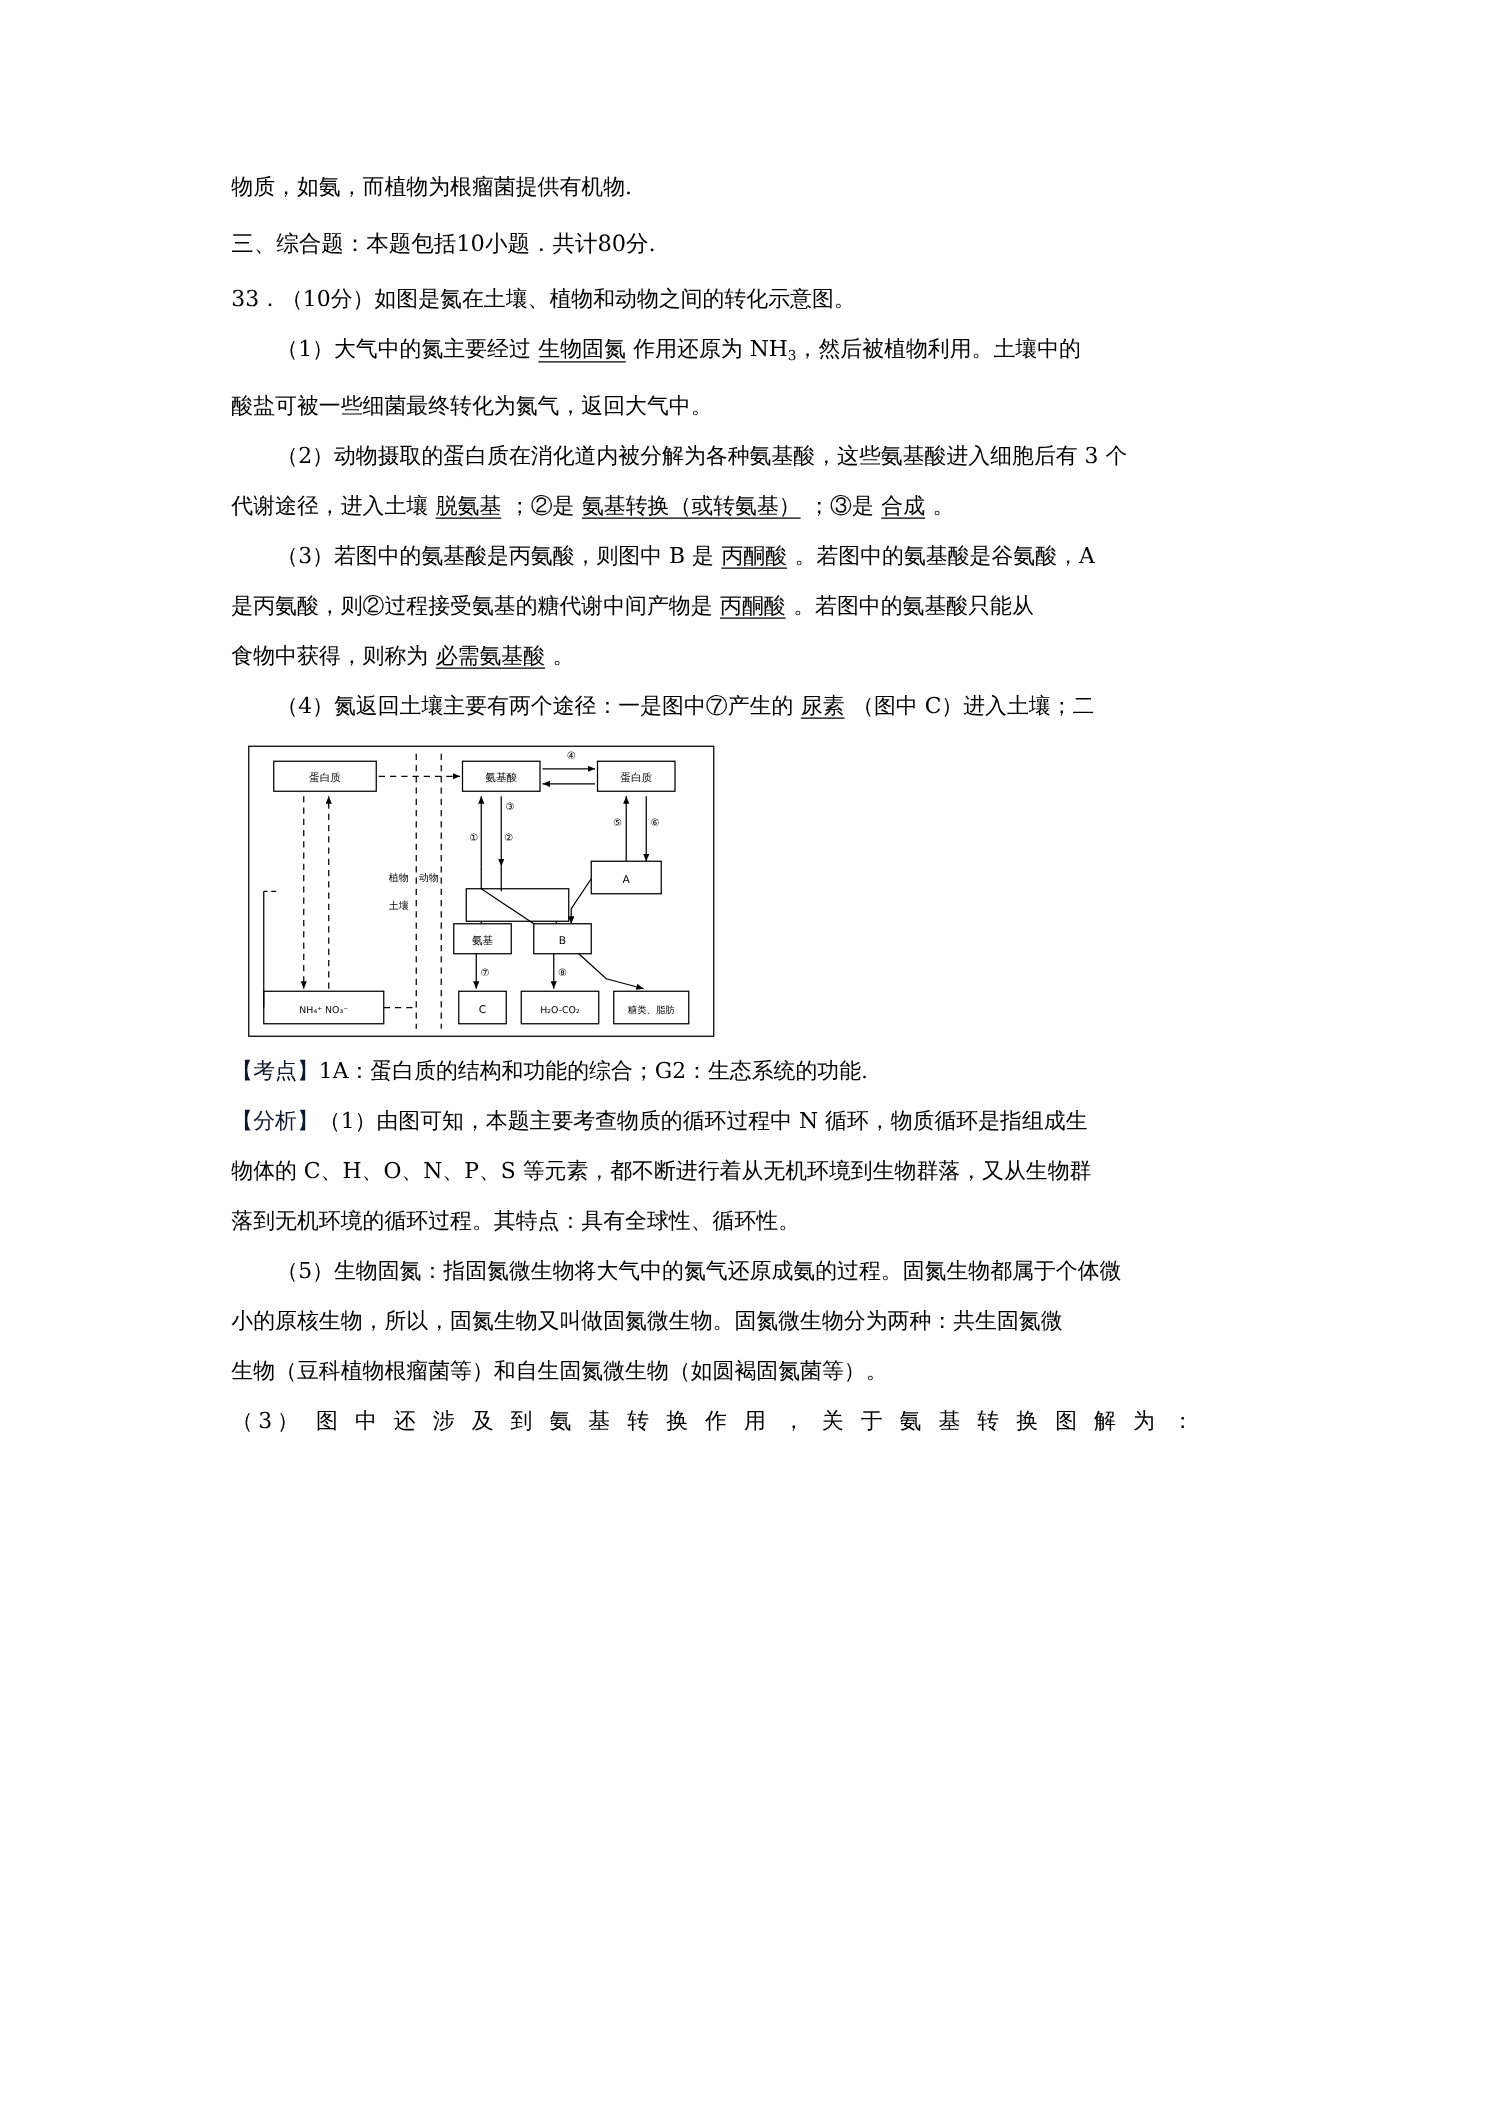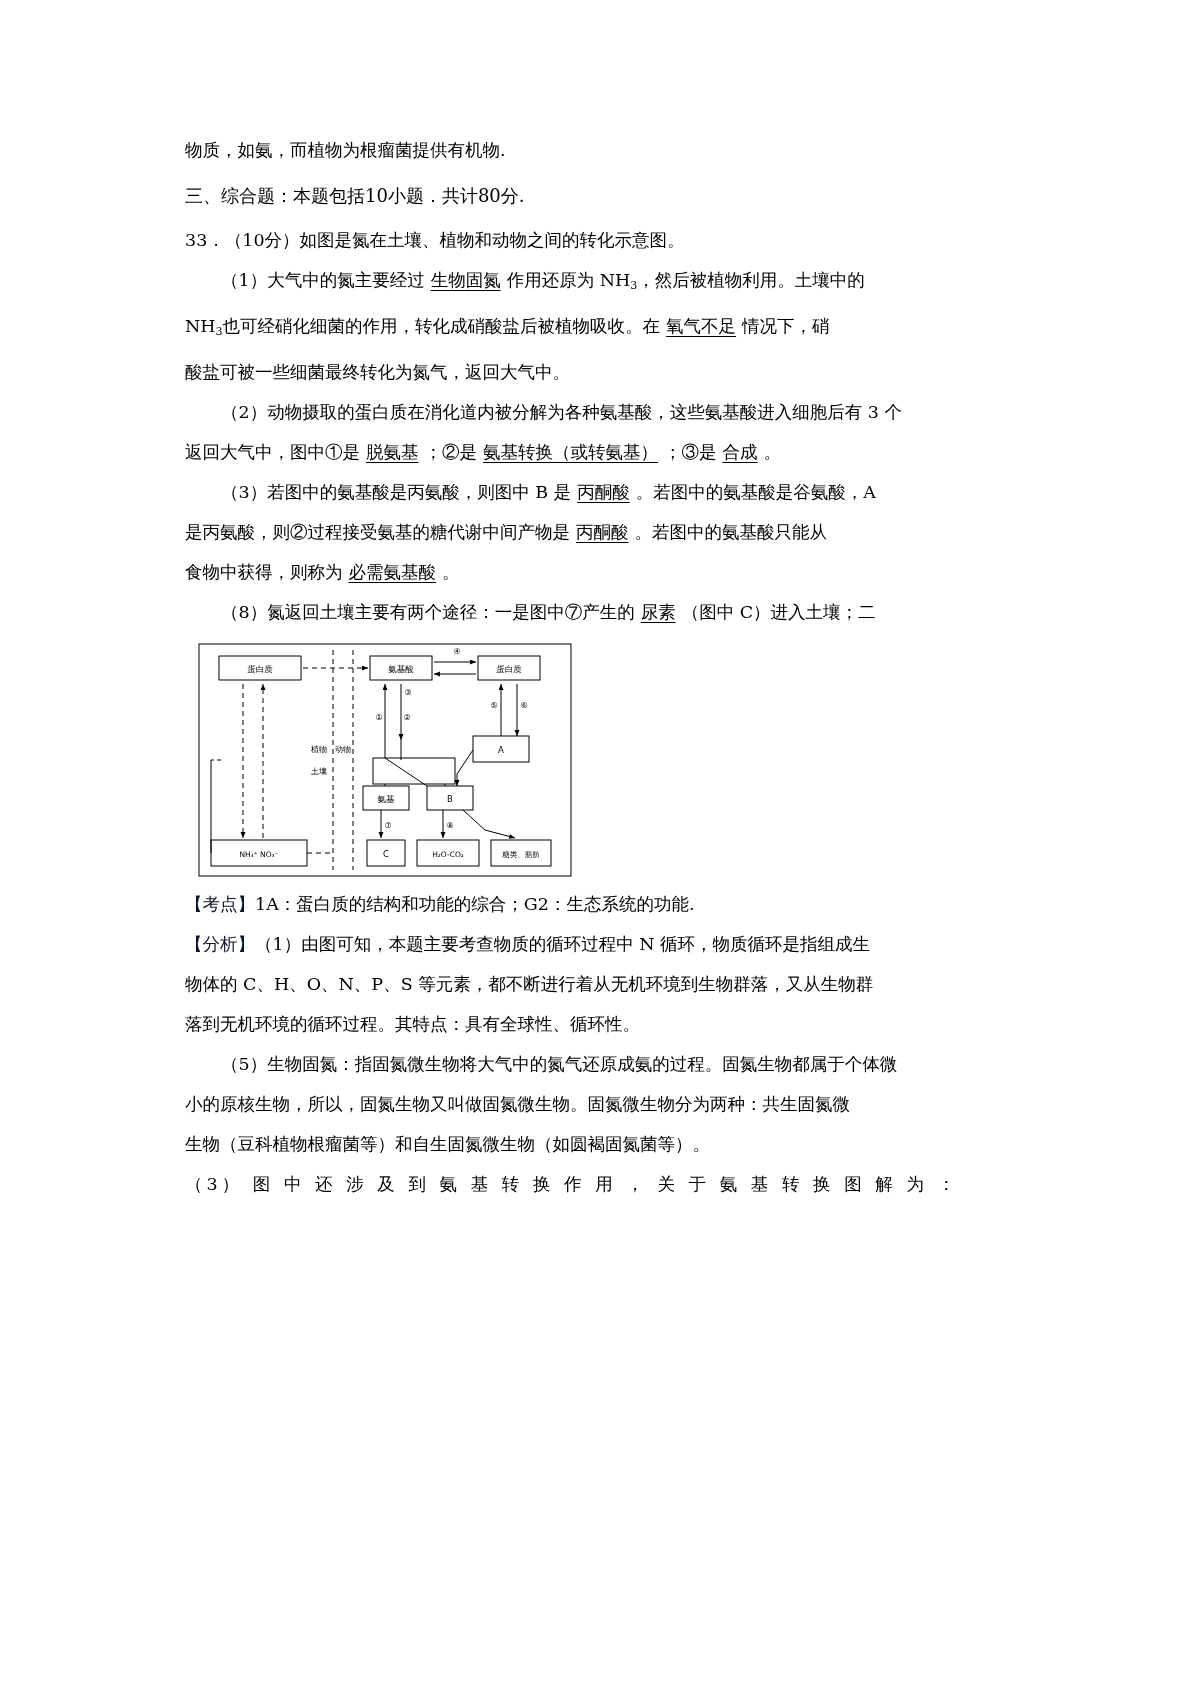--- a/index.html
+++ b/index.html
@@ -80,42 +80,39 @@
 
     <div class="p">物质，如氨，而植物为根瘤菌提供有机物.</div>
 
     <div class="sec-head">三、综合题：本题包括10小题．共计80分.</div>
 
     <div class="p q-num">33．（10分）如图是氮在土壤、植物和动物之间的转化示意图。</div>
 
     <div class="p indent">
       <span>（1）大气中的氮主要经过</span><span class="blank">生物固氮</span><span>作用还原为 NH</span><sub>3</sub><span>，然后被植物利用。土壤中的</span>
     </div>
-    <div class="p">
-      <span>NH</span><sub>3</sub><span>也可经硝化细菌的作用，转化成硝酸盐后被植物吸收。在</span><span class="blank">氧气不足</span><span>情况下，硝</span>
-    </div>
     <div class="p">酸盐可被一些细菌最终转化为氮气，返回大气中。</div>
 
     <div class="p indent">（2）动物摄取的蛋白质在消化道内被分解为各种氨基酸，这些氨基酸进入细胞后有 3 个</div>
     <div class="p">
-      <span>返回大气中，图中①是</span><span class="blank">脱氨基</span><span>；②是</span><span class="blank">氨基转换（或转氨基）</span><span>；③是</span><span class="blank">合成</span><span>。</span>
+      <span>代谢途径，进入土壤</span><span class="blank">脱氨基</span><span>；②是</span><span class="blank">氨基转换（或转氨基）</span><span>；③是</span><span class="blank">合成</span><span>。</span>
     </div>
 
     <div class="p indent">
       <span>（3）若图中的氨基酸是丙氨酸，则图中 B 是</span><span class="blank">丙酮酸</span><span>。若图中的氨基酸是谷氨酸，A</span>
     </div>
     <div class="p">
       <span>是丙氨酸，则②过程接受氨基的糖代谢中间产物是</span><span class="blank">丙酮酸</span><span>。若图中的氨基酸只能从</span>
     </div>
     <div class="p">
       <span>食物中获得，则称为</span><span class="blank">必需氨基酸</span><span>。</span>
     </div>
 
     <div class="p indent">
-      <span>（8）氮返回土壤主要有两个途径：一是图中⑦产生的</span><span class="blank">尿素</span><span>（图中 C）进入土壤；二</span>
+      <span>（4）氮返回土壤主要有两个途径：一是图中⑦产生的</span><span class="blank">尿素</span><span>（图中 C）进入土壤；二</span>
     </div>
 
     <div class="fig-wrap">
       <svg class="figure" width="380" height="240" viewBox="0 0 380 240">
         <defs>
           <marker id="ah" markerWidth="7" markerHeight="7" refX="6" refY="2.5" orient="auto">
             <path d="M0,0 L6,2.5 L0,5 z" fill="#000"></path>
           </marker>
         </defs>
         <g stroke="#000" fill="none" stroke-width="1">

